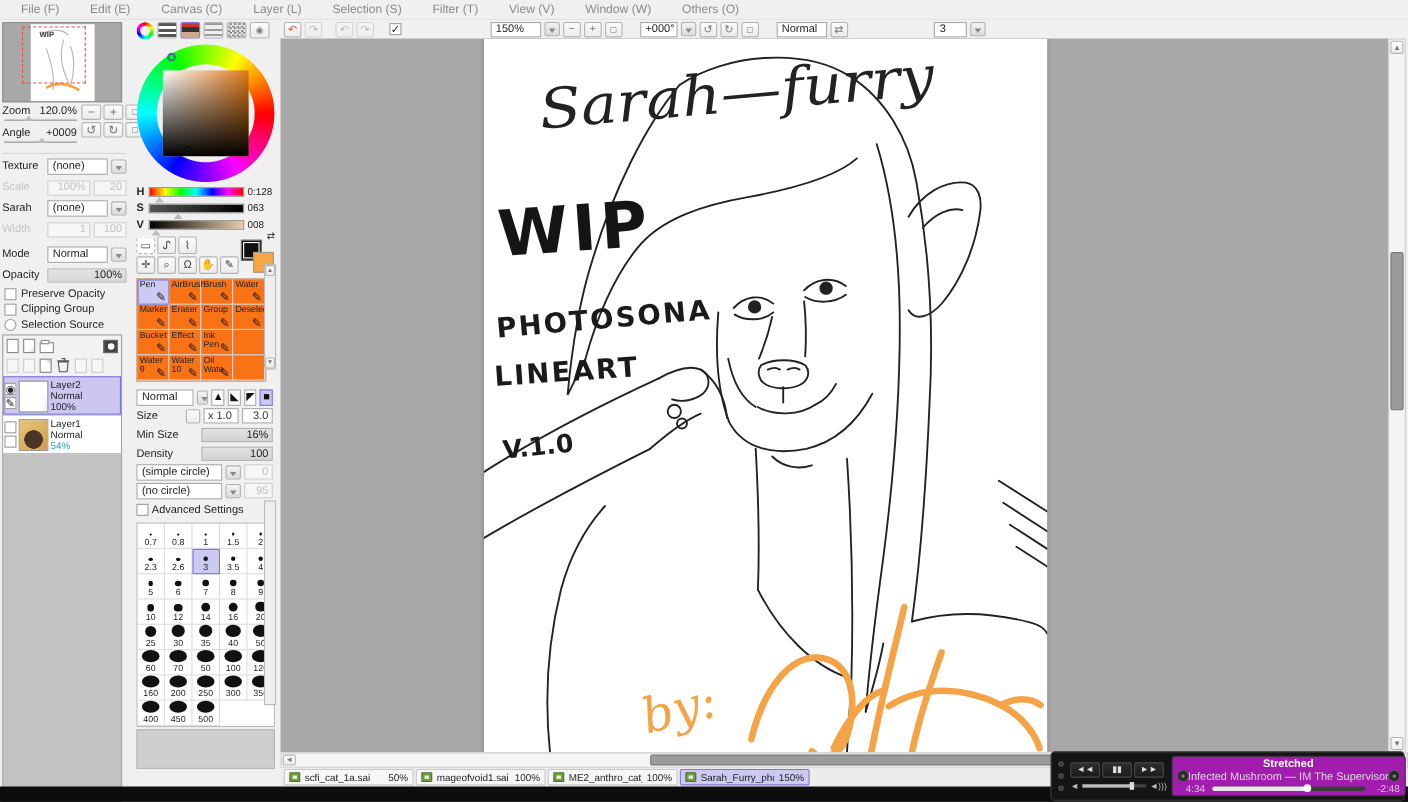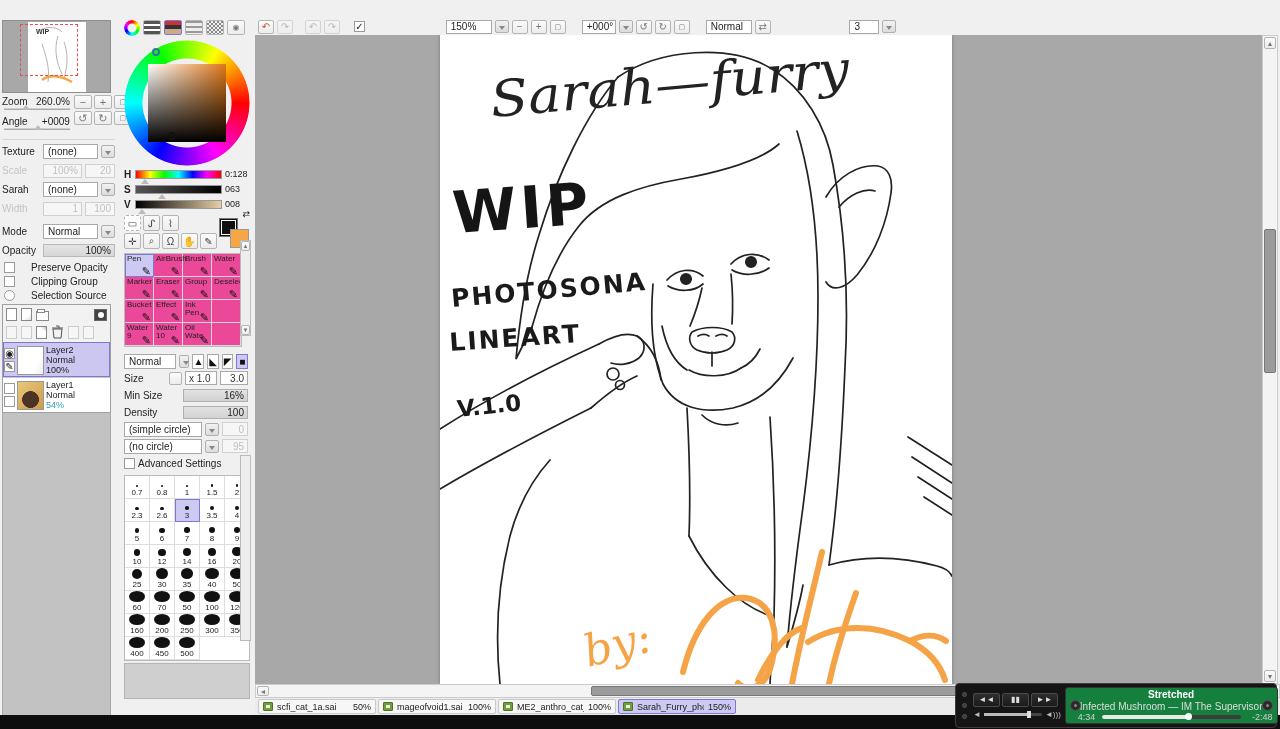--- a/index.html
+++ b/index.html
@@ -29,21 +29,21 @@
   #nav-thumb { position:absolute; left:25px; top:1px; width:58px; height:70px; background:#fff; }
   #nav-rect { position:absolute; left:17px; top:3px; width:58px; height:52px; border:1px dashed #e25050; }
   .nav-row { display:flex; align-items:center; height:14px; position:relative; margin-top:1px; }
   .nav-row .lbl { width:34px; font-size:10px; color:#222; }
   .nav-row .val { flex:1; text-align:right; font-size:10px; color:#222; padding-right:2px; }
   .nav-track { height:2px; background:#cfcfcf; border-bottom:1px solid #aaa; position:relative; margin:0 2px 4px 2px; }
   .sec-row { display:flex; align-items:center; gap:3px; height:17px; margin-top:2px; }
   .sec-row .lbl { width:38px; font-size:10px; color:#222; }
   .sec-row .lbl.dim { color:#c4c4c4; }
   #opacity-track { flex:1; height:13px; border:1px solid #b9b9b9; background:linear-gradient(#e4e4e4,#d6d6d6); display:flex; align-items:center; justify-content:flex-end; padding-right:3px; font-size:10px; color:#222; }
-  .check-row { display:flex; align-items:center; gap:16px; height:12px; margin:2px 0 2px 2px; font-size:10px; color:#222; }
+  .check-row { display:flex; align-items:center; gap:4px; height:12px; margin:2px 0 2px 2px; font-size:10px; color:#222; }
   #layerbox { margin-top:3px; width:109px; border:1px solid #a0a0a0; background:#f2f2f2; }
   #ltb1,#ltb2 { display:flex; gap:4px; padding:3px 3px 1px 3px; align-items:center; }
   .page { width:11px; height:13px; background:#fff; border:1px solid #888; }
   .folder { width:13px; height:10px; background:#fff; border:1px solid #888; margin-top:3px; position:relative; }
   .folder::before { content:""; position:absolute; left:0; top:-3px; width:6px; height:2px; background:#fff; border:1px solid #888; }
   .mask { width:13px; height:12px; border:1px solid #666; background:#444; margin-left:auto; position:relative; }
   .mask::after { content:""; position:absolute; left:3px; top:2px; width:6px; height:6px; background:#fff; border-radius:50%; }
   .layers-list { margin-top:2px; }
   .layer-entry { display:flex; height:35px; border-top:1px solid #c9c9c9; background:#fff; align-items:center; padding:1px; gap:2px; }
   .layer-entry.sel { background:#cbc7f0; outline:1px solid #7d77d8; outline-offset:-1px; }
@@ -68,21 +68,21 @@
   .hsv-row .val { width:28px; font-size:9px; text-align:left; color:#222; }
   #trackH { background:linear-gradient(to right,#f00,#ff0,#0f0,#0ff,#00f,#f0f,#f00); }
   #trackS { background:linear-gradient(to right,#555,#000); }
   #trackV { background:linear-gradient(to right,#000,#e8cda8); }
   #seltools { display:grid; grid-template-columns:repeat(5,17px); grid-auto-rows:16px; gap:2px; margin:4px 0 0 2px; width:95px; }
   .stool { font-size:10px; color:#444; }
   #swatches { position:absolute; right:4px; top:200px; width:30px; height:30px; }
   #sw-black { position:absolute; left:0; top:0; width:19px; height:19px; background:#101010; border:1px solid #777; outline:1px solid #fff; outline-offset:-3px; }
   #sw-orange { position:absolute; left:11px; top:11px; width:19px; height:19px; background:#f6a645; border:1px solid #999; }
   #sw-swap { position:absolute; right:-1px; top:-9px; font-size:9px; color:#222; }
-  #toolgrid { display:grid; grid-template-columns:repeat(4,29px); grid-auto-rows:23px; margin:4px 0 0 2px; border:1px solid #bbb; width:118px; background:#ec4899; }
+  #toolgrid { display:grid; grid-template-columns:repeat(4,29px); grid-auto-rows:23px; margin:4px 0 0 2px; border:1px solid #bbb; width:118px; background:#f97316; }
   .tool-cell { border-right:1px solid #d8d8d8; border-bottom:1px solid #d8d8d8; position:relative; font-size:8px; color:#222; padding:1px 0 0 2px; line-height:8px; }
   .tool-cell.sel { background:#ccc9f2; outline:1px solid #7d77d8; outline-offset:-1px; }
   .tool-cell .pen { position:absolute; right:2px; bottom:1px; font-size:11px; color:#111; }
   #toolgrid-sb { position:absolute; right:2px; top:222px; width:11px; height:96px; background:#eee; border:1px solid #bbb; display:flex; flex-direction:column; justify-content:space-between; }
   #toolgrid-sb .btn { height:10px; font-size:6px; }
 
   
   #brush { margin:6px 0 0 2px; width:124px; }
   .br-row { display:flex; align-items:center; gap:3px; height:16px; margin-top:1px; }
   .br-row .lbl { font-size:10px; color:#222; }
@@ -127,39 +127,50 @@
   #p-dots { display:flex; flex-direction:column; gap:6px; padding:0 2px; }
   .p-dot { width:5px; height:5px; border-radius:50%; background:#3a3a3a; border:1px solid #555; }
   #p-left { display:flex; flex-direction:column; gap:3px; }
   #p-trans { display:flex; gap:2px; }
   .p-btn { width:27px; height:14px; background:linear-gradient(#2e2e2e,#1b1b1b); border:1px solid #4a4a4a; border-radius:2px; color:#ddd; font-size:8px; display:flex; align-items:center; justify-content:center; }
   #p-volrow { display:flex; align-items:center; gap:3px; }
   #p-voltrack { width:58px; height:3px; background:#444; position:relative; border-radius:2px; }
   #p-volfill { position:absolute; left:0; top:0; height:3px; width:78%; background:#bbb; }
   #p-volthumb { position:absolute; left:74%; top:-2px; width:4px; height:7px; background:#ddd; }
   .spk { font-size:8px; color:#bbb; }
-  #p-info { flex:1; background:#15803d; border:1px solid #333; border-radius:3px; height:37px; position:relative; padding:1px 14px; text-align:center; }
+  #p-info { flex:1; background:#a21caf; border:1px solid #333; border-radius:3px; height:37px; position:relative; padding:1px 14px; text-align:center; }
   #p-title { font-size:10px; font-weight:bold; color:#fff; line-height:12px; }
   #p-track { font-size:10px; color:#ddd; line-height:12px; white-space:nowrap; overflow:hidden; }
   #p-progress { position:absolute; left:36px; right:36px; bottom:4px; height:4px; background:#3c3c3c; border-radius:2px; }
   #p-fill { height:4px; background:#e8e8e8; border-radius:2px; }
   #p-thumbdot { position:absolute; top:-2px; width:7px; height:7px; border-radius:50%; background:#fff; }
   .p-time { position:absolute; bottom:1px; font-size:9px; color:#cfcfcf; }
   #p-elapsed { left:12px; }
   #p-remain { right:4px; }
   .p-round { position:absolute; top:12px; width:11px; height:11px; border-radius:50%; background:#2a2a2a; border:1px solid #555; }
   .p-round::after { content:""; position:absolute; left:3px; top:3px; width:3px; height:3px; border-radius:50%; background:#888; }
 
   svg text { user-select:none; }
 </style>
 </head>
 <body>
 
 <div id="app">
 
+  <div id="menubar" class="abs">
+      <span class="menu-item">File (F)</span>
+      <span class="menu-item">Edit (E)</span>
+      <span class="menu-item">Canvas (C)</span>
+      <span class="menu-item">Layer (L)</span>
+      <span class="menu-item">Selection (S)</span>
+      <span class="menu-item">Filter (T)</span>
+      <span class="menu-item">View (V)</span>
+      <span class="menu-item">Window (W)</span>
+      <span class="menu-item">Others (O)</span>
+    </div>
 
   <div id="colA" class="abs">
     <div id="navigator">
       <div id="nav-thumb">
         <svg width="58" height="70" viewBox="0 0 58 70">
             <g stroke="#b9b2ac" fill="none" stroke-width="1">
               <path d="M12 8 C20 4 30 5 34 10"></path>
               <path d="M30 14 C26 26 28 40 34 52"></path>
               <path d="M14 22 C18 34 22 46 20 60"></path>
               <path d="M36 20 C40 30 40 44 36 56"></path>
@@ -167,21 +178,21 @@
             <text x="8" y="12" font-size="7" font-weight="bold" fill="#333">WIP</text>
             <path d="M14 58 C22 52 34 54 44 60" stroke="#f6a645" stroke-width="2.5" fill="none"></path>
           </svg>
       </div>
       <div id="nav-rect"></div>
     </div>
     <div style="display:flex;">
       <div style="flex:1;">
         <div class="nav-row">
             <span class="lbl">Zoom</span>
-            <span class="val">260.0%</span>
+            <span class="val">120.0%</span>
           </div>
         <div class="nav-track">
             <span class="slider-tri" style="left:28%;"></span>
           </div>
         <div class="nav-row">
             <span class="lbl">Angle</span>
             <span class="val">+0009</span>
           </div>
         <div class="nav-track">
             <span class="slider-tri" style="left:46%;"></span>

